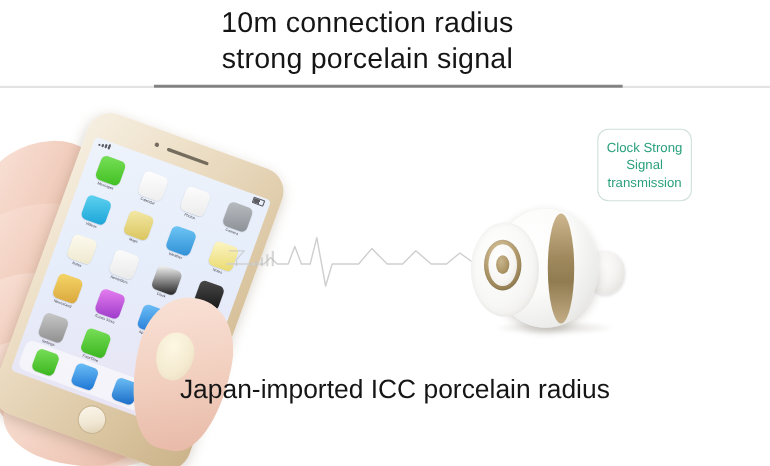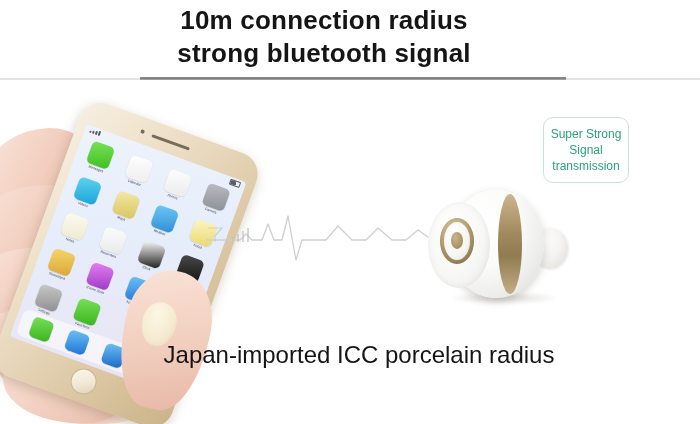--- a/index.html
+++ b/index.html
@@ -15,28 +15,28 @@
     position: relative;
     width: 700px;
     height: 424px;
     background: #ffffff;
     overflow: hidden;
   }
 
   
   .headline {
     position: absolute;
-    left: 0;
+    left: 10px;
     top: 4px;
     width: 648px;
     text-align: center;
     color: #151515;
     font-size: 26px;
     line-height: 33px;
-    font-weight: 700;
+    font-weight: 400;
     letter-spacing: 0.2px;
     white-space: nowrap;
   }
   .headline-line2 { }
 
   .divider {
     position: absolute;
     left: 0;
     top: 78px;
     width: 700px;
@@ -379,21 +379,21 @@
     white-space: nowrap;
   }
 </style>
 </head>
 <body>
 
 <div class="banner">
 
   <div class="headline">
     <div>10m connection radius</div>
-    <div class="headline-line2">strong bluetooth signal</div>
+    <div class="headline-line2">strong porcelain signal</div>
   </div>
 
   <div class="divider"></div>
   <div class="divider-strong"></div>
 
   <div class="phone-scene">
     <div class="hand"></div>
     <div class="finger finger-1"></div>
     <div class="finger finger-2"></div>
     <div class="finger finger-3"></div>
@@ -534,17 +534,17 @@
     <div class="eb-tip"></div>
     <div class="eb-gold-ring2"></div>
     <div class="eb-body"></div>
     <div class="eb-gold-ring"></div>
     <div class="eb-face"></div>
     <div class="eb-gold-circle"></div>
     <div class="eb-inner"></div>
     <div class="eb-dot"></div>
   </div>
 
-  <div class="badge">Super Strong Signal transmission</div>
+  <div class="badge">Clock Strong Signal transmission</div>
 
   <div class="caption">Japan-imported ICC porcelain radius</div>
 
 </div>
 
 </body></html>

